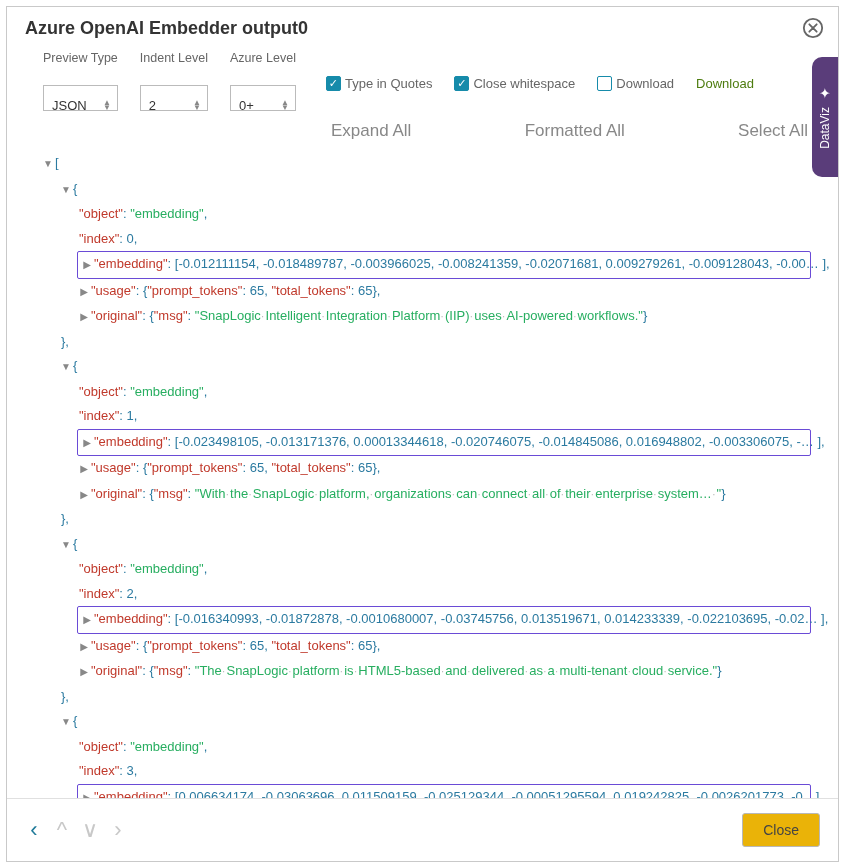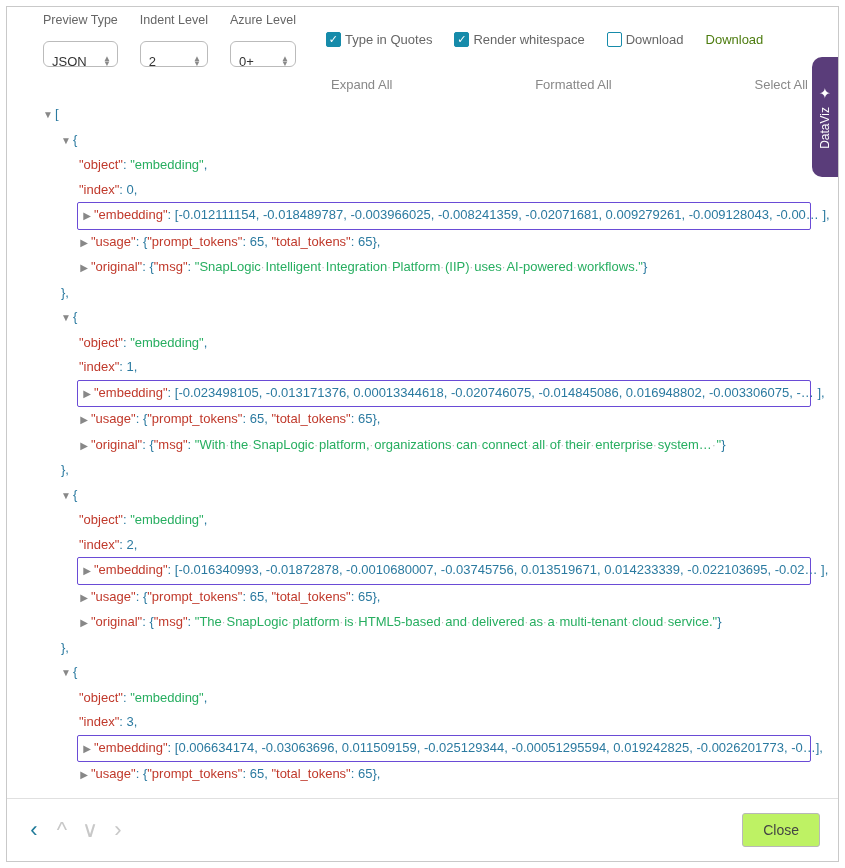--- a/index.html
+++ b/index.html
@@ -54,45 +54,45 @@
   .side-tab .burst { font-size:14px; }
 
   .toolbar {
     padding: 6px 30px 2px 36px;
     display:flex;
     gap: 22px;
     align-items:flex-end;
     color:#777;
     font-size:13px;
   }
-  .tb-col { display:flex; flex-direction:column; gap:14px; }
+  .tb-col { display:flex; flex-direction:column; gap:20px; }
   .tb-col label { font-size:12.5px; color:#666; }
   .tb-col .select {
     display:flex; align-items:center; justify-content:space-between;
-    border:1px solid #bbb; border-radius:6px;
+    border:1px solid #bbb; border-radius:0;
     padding:17px 6px 3px 8px;
     min-width:64px; height:26px;
     color:#333; font-size:13px;
     background:#fff; cursor:pointer;
   }
   .select .spin { display:flex; flex-direction:column; line-height:5px; color:#888; font-size:8px;}
   .check-row { display:flex; gap:22px; align-items:center; margin-left:8px;}
   .chk { display:flex; align-items:center; gap:4px; color:#666; cursor:pointer;}
   .chk .box {
     width:15px; height:15px; border:1px solid #168baa; border-radius:2px;
     display:flex; align-items:center; justify-content:center;
     color:#fff; font-size:11px; line-height:1;
   }
   .chk .box.on { background:#168baa; }
   .link-text { color:#4d7c0f; cursor:pointer; }
 
   .toolbar2 {
     padding: 8px 30px 10px 324px;
     display:flex; justify-content:space-between;
-    color:#888; font-size:13px;
+    color:#888; font-size:17px;
   }
   .toolbar2 span { cursor:pointer; }
 
   .json-area {
     flex:1; overflow:auto;
     padding: 0 30px 6px 36px;
     font-family: "Segoe UI", Arial, sans-serif;
     font-size: 13px;
     line-height: 24.5px;
   }
@@ -126,30 +126,39 @@
     display:flex; align-items:center; justify-content:space-between;
   }
   .nav-arrows { display:flex; gap:10px; align-items:center;}
   .nav-arrows .arr {
     width:18px; height:18px; display:flex; align-items:center; justify-content:center;
     font-size:22px; cursor:pointer;
   }
   .arr.blue { color:#1f7a99; }
   .arr.grey { color:#c8c8c8; }
   .btn-close {
-    border:1px solid #b8b8b8; background:#bef264;
+    border:1px solid #b8b8b8; background:#eab308;
     padding:8px 20px; border-radius:3px; color:#444;
     font-size:14px; cursor:pointer;
   }
 </style>
 </head>
 <body>
 
 <div class="dialog">
 
+  <div class="titlebar">
+    <h1>Azure OpenAI Embedder output0</h1>
+    <div class="close-x">
+      <svg viewBox="0 0 24 24">
+          <circle cx="12" cy="12" r="10" fill="none" stroke="#666" stroke-width="2"></circle>
+          <path d="M8 8l8 8M16 8l-8 8" stroke="#666" stroke-width="2" stroke-linecap="round"></path>
+        </svg>
+    </div>
+  </div>
 
   <div class="side-tab">
     <div class="side-tab-inner">
       <span>DataViz</span>
       <span class="burst">✦</span>
     </div>
   </div>
 
   <div class="toolbar">
     <div class="tb-col">
@@ -182,21 +191,21 @@
           </span>
       </div>
     </div>
     <div class="check-row" style="flex:1; justify-content:flex-start; margin-bottom:20px;">
       <div class="chk">
         <span class="box on">✓</span>
         <span>Type in Quotes</span>
       </div>
       <div class="chk">
         <span class="box on">✓</span>
-        <span>Render whitespace</span>
+        <span>Close whitespace</span>
       </div>
       <div class="chk">
         <span class="box"></span>
         <span>Download</span>
       </div>
       <span class="link-text">Download</span>
     </div>
   </div>
 
   <div class="toolbar2">

